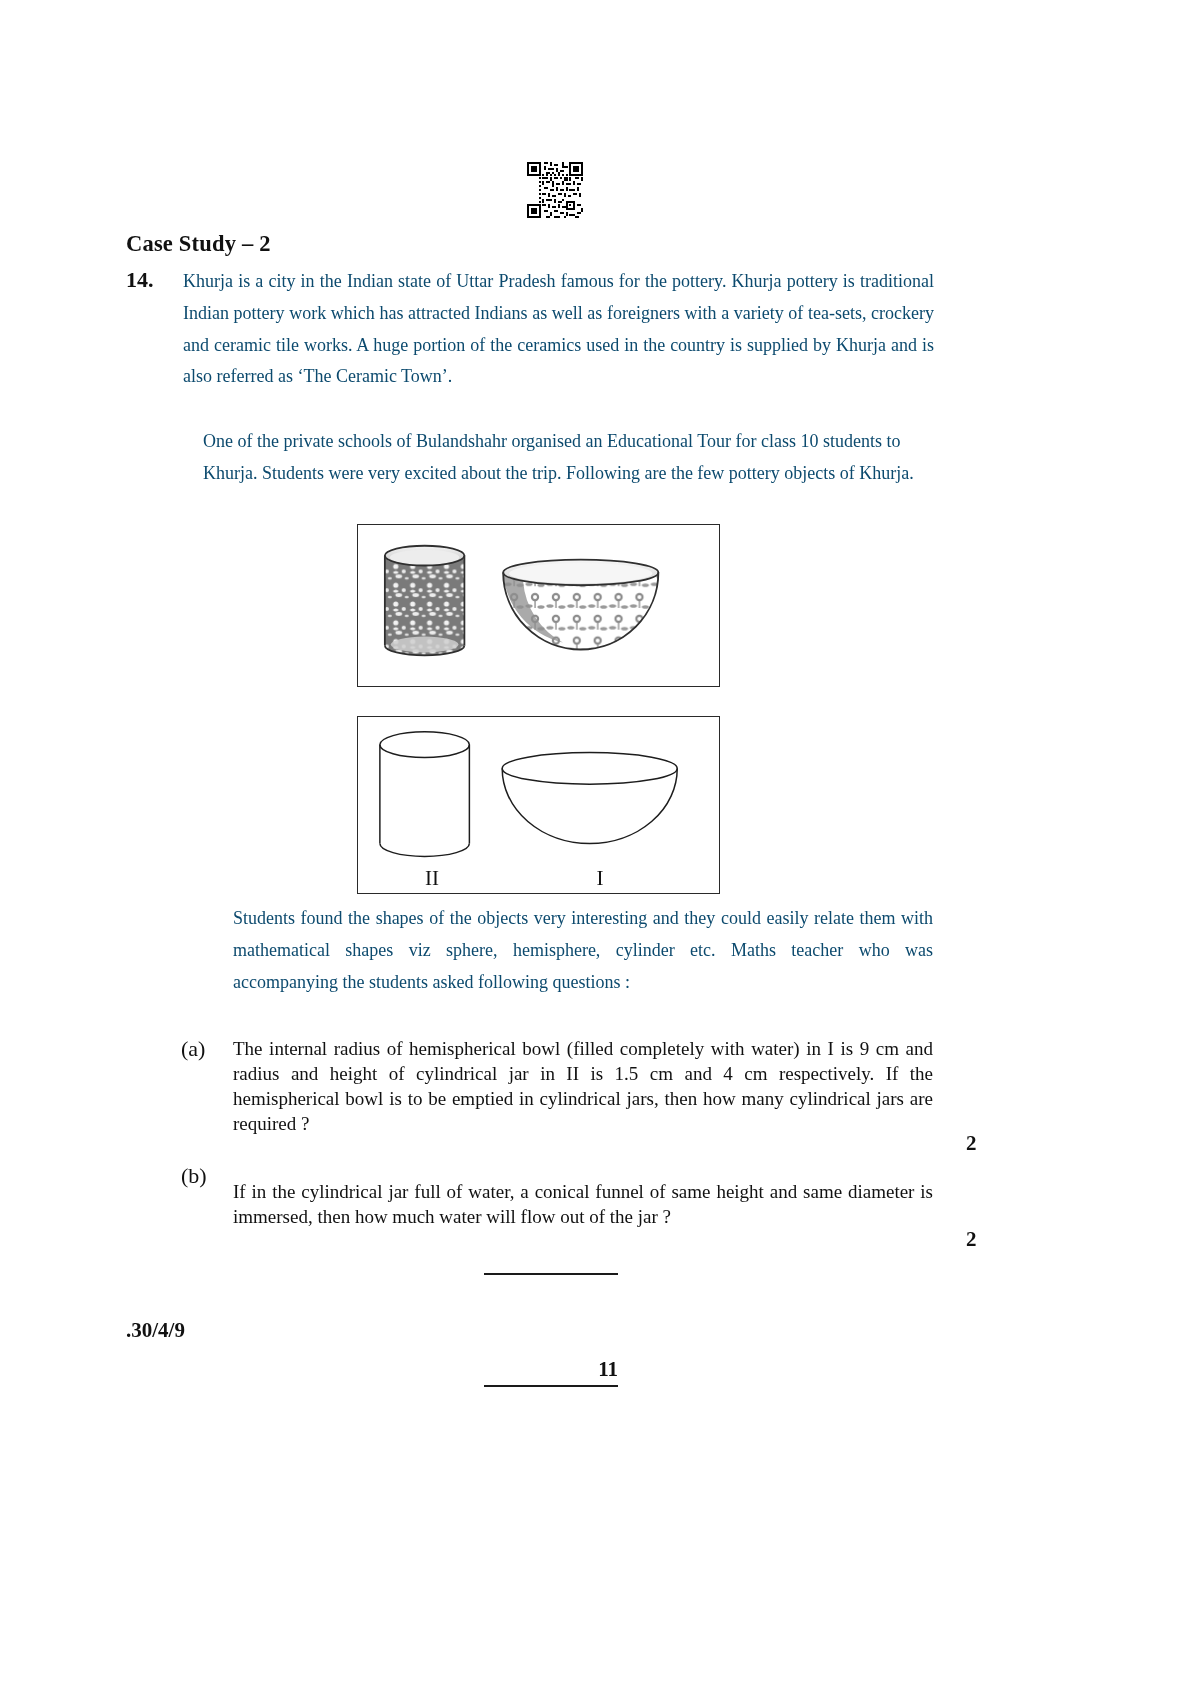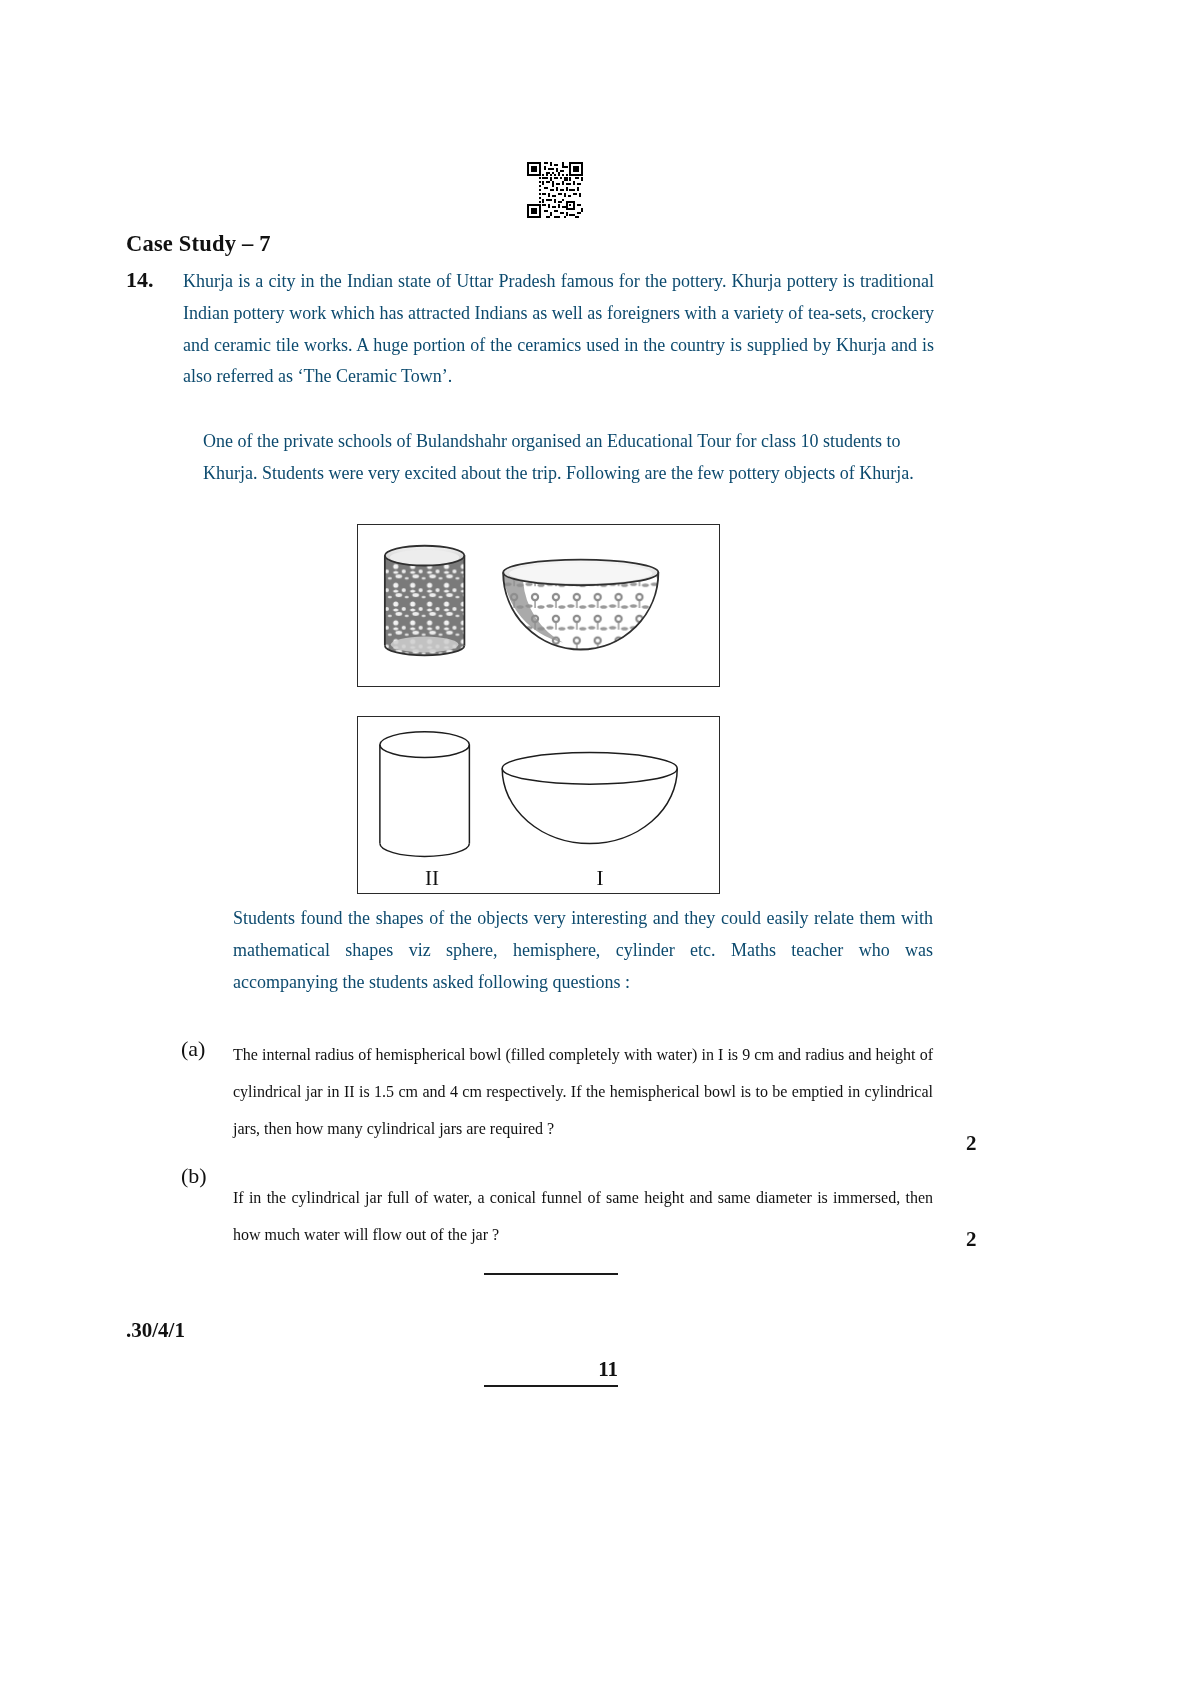--- a/index.html
+++ b/index.html
@@ -109,22 +109,22 @@
   #label-i  { left: 570px; top: 866px; width: 60px; text-align: center; }
 
   
   .subq-marker {
     position: absolute;
     font-size: 22px;
     white-space: nowrap;
   }
   .subq-body {
     position: absolute;
-    font-size: 16px;
-    line-height: 37px;
+    font-size: 19px;
+    line-height: 25px;
     text-align: justify;
     text-justify: inter-word;
   }
   .marks {
     position: absolute;
     font-size: 21px;
     font-weight: bold;
     white-space: nowrap;
   }
 
@@ -286,21 +286,21 @@
         <rect x="22" y="27" width="3" height="1"></rect>
           <rect x="26" y="26" width="2" height="1"></rect>
         <rect x="10" y="28" width="2" height="1"></rect>
           <rect x="14" y="28" width="3" height="1"></rect>
         <rect x="19" y="28" width="1" height="1"></rect>
           <rect x="25" y="28" width="2" height="1"></rect>
       </g>
     </svg>
   </div>
 
-  <div class="case-study-heading">Case Study – 7</div>
+  <div class="case-study-heading">Case Study – 2</div>
 
   <div class="qnum">14.</div>
 
   <div class="para" id="para-intro">Khurja is a city in the Indian state of Uttar Pradesh famous for the pottery. Khurja pottery is traditional Indian pottery work which has attracted Indians as well as foreigners with a variety of tea-sets, crockery and ceramic tile works. A huge portion of the ceramics used in the country is supplied by Khurja and is also referred as ‘The Ceramic Town’.</div>
 
   <div class="para nojust" id="para-tour">One of the private schools of Bulandshahr organised an Educational Tour for class 10 students to Khurja. Students were very excited about the trip. Following are the few pottery objects of Khurja.</div>
 
   <div class="fig-box" id="fig-photo">
     <svg viewBox="0 0 363 163" preserveAspectRatio="none">
       <defs>
@@ -392,19 +392,19 @@
   <div class="subq-marker" id="marker-a">(a)</div>
   <div class="subq-body" id="body-a">The internal radius of hemispherical bowl (filled completely with water) in I is 9 cm and radius and height of cylindrical jar in II is 1.5 cm and 4 cm respectively. If the hemispherical bowl is to be emptied in cylindrical jars, then how many cylindrical jars are required ?</div>
   <div class="marks" id="marks-a">2</div>
 
   <div class="subq-marker" id="marker-b">(b)</div>
   <div class="subq-body" id="body-b">If in the cylindrical jar full of water, a conical funnel of same height and same diameter is immersed, then how much water will flow out of the jar ?</div>
   <div class="marks" id="marks-b">2</div>
 
   <div class="short-rule"></div>
 
-  <div class="footer-code">.30/4/1</div>
+  <div class="footer-code">.30/4/9</div>
   <div class="footer-pagewrap">
     <span class="footer-pageno">11</span>
     <span class="footer-rule"></span>
   </div>
 
 </div>
 
 </body></html>

